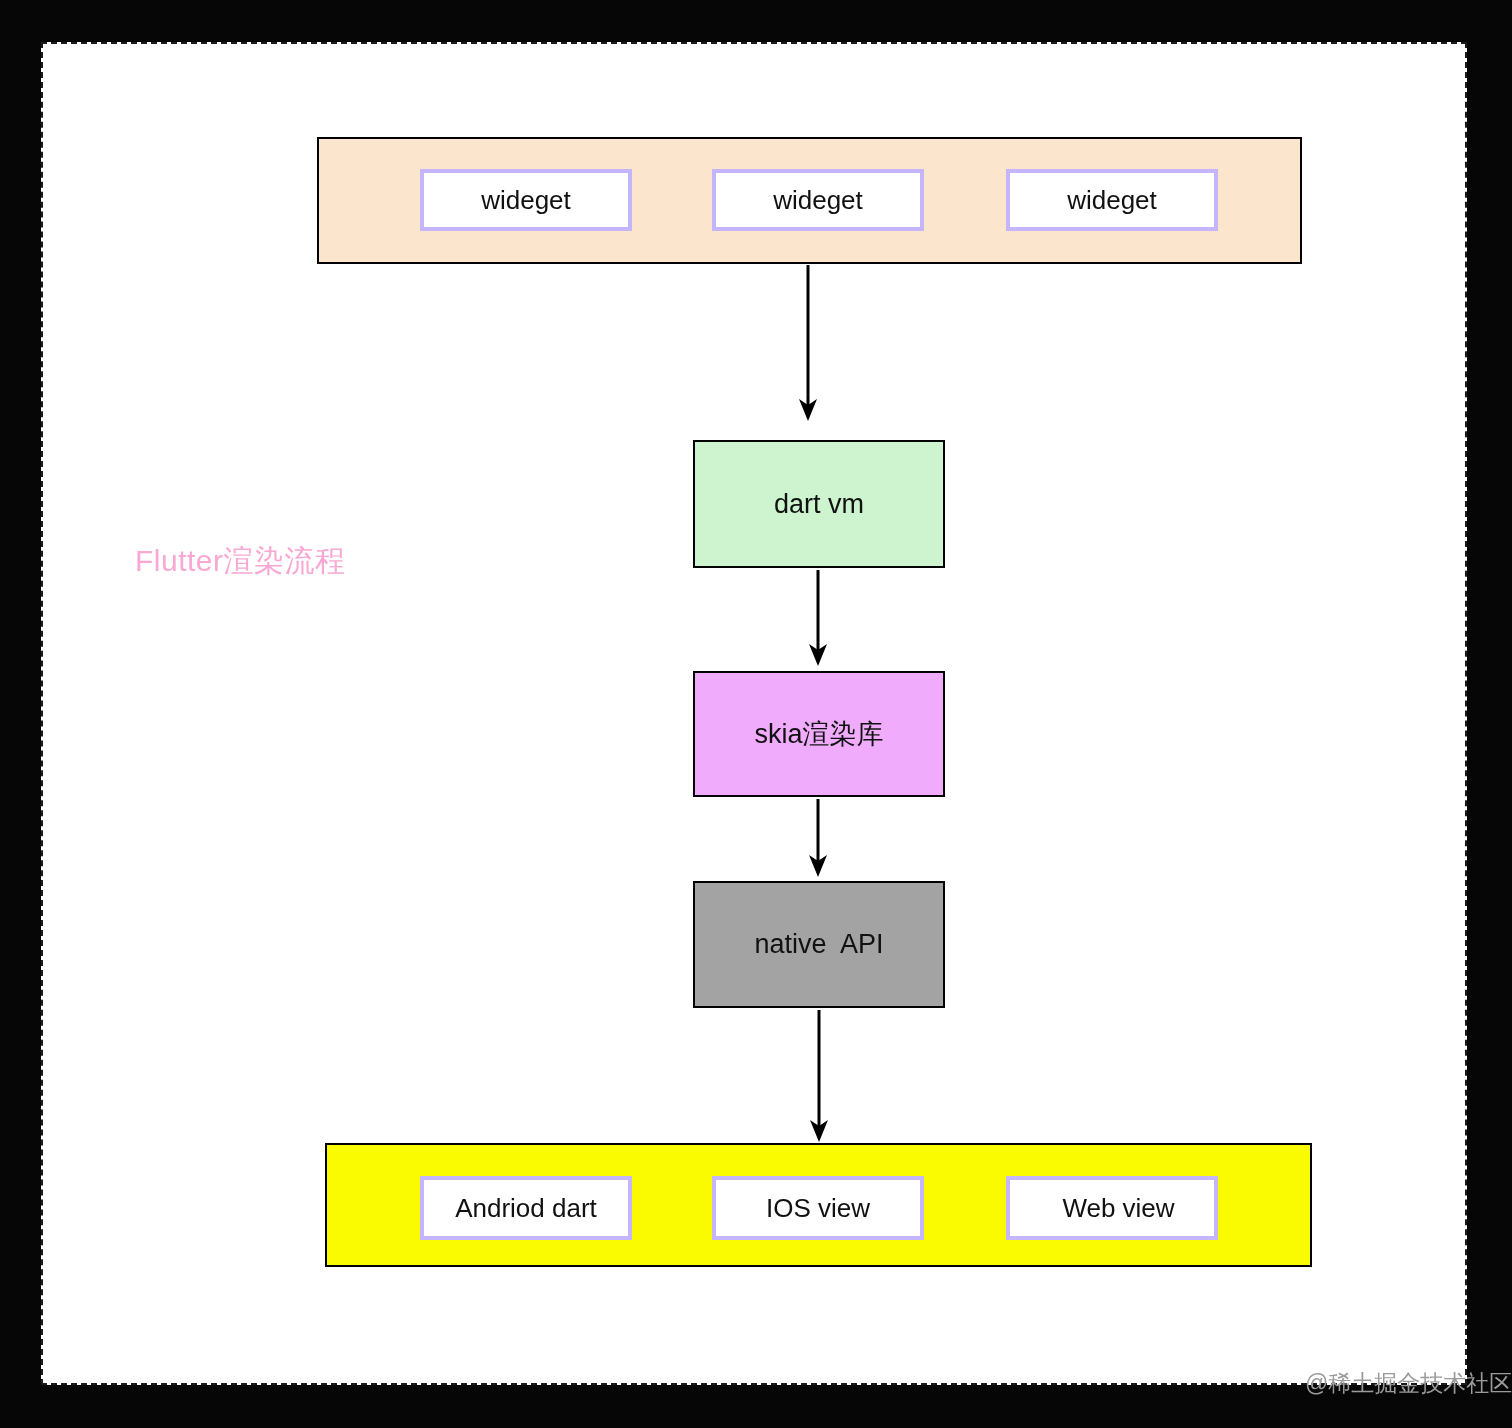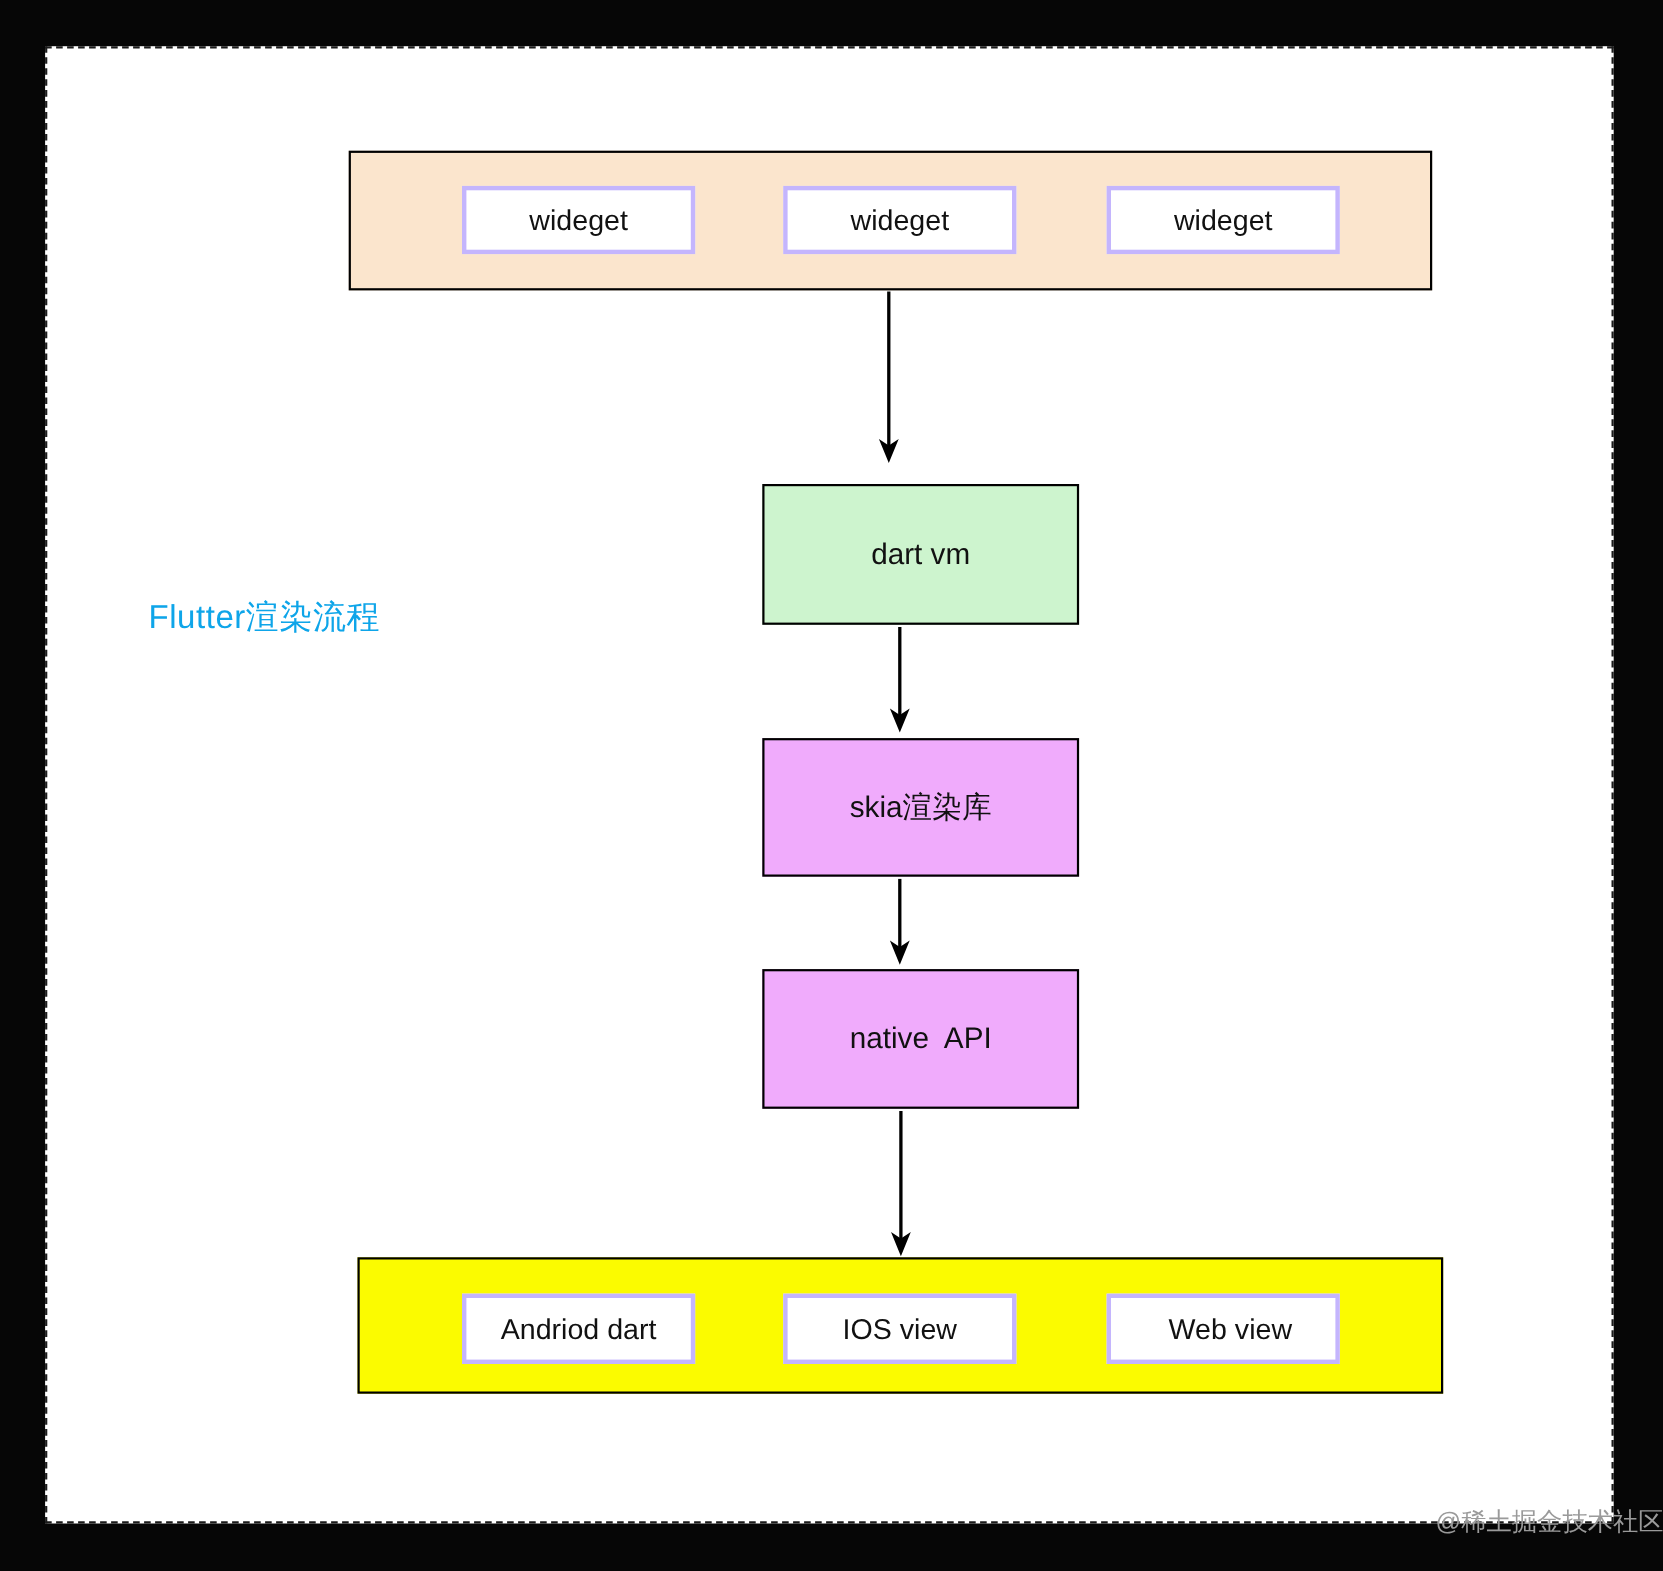--- a/index.html
+++ b/index.html
@@ -24,21 +24,21 @@
     background: #ffffff;
     border: 2px dashed #1b1b1b;
     box-sizing: border-box;
   }
   .title {
     position: absolute;
     left: 135px;
     top: 541px;
     font-size: 30px;
     font-weight: 500;
-    color: #0ea5e9;
+    color: #f9a8d4;
     letter-spacing: 0.5px;
     white-space: nowrap;
   }
   .container-box {
     position: absolute;
     border: 2px solid #000;
     box-sizing: border-box;
   }
   .container-top {
     left: 317px;
@@ -64,33 +64,33 @@
     display: flex;
     align-items: center;
     justify-content: center;
     font-size: 26px;
     color: #111;
     white-space: pre;
   }
   .node {
     position: absolute;
     left: 693px;
-    width: 288px;
+    width: 252px;
     border: 2px solid #000;
     box-sizing: border-box;
     display: flex;
     align-items: center;
     justify-content: center;
     font-size: 27px;
     color: #111;
     white-space: pre;
   }
   .node-dartvm  { top: 440px;  height: 128px; background: #cdf4ce; }
   .node-skia    { top: 671px;  height: 126px; background: #f0abfc; }
-  .node-native  { top: 881px;  height: 127px; background: #f0abfc; }
+  .node-native  { top: 881px;  height: 127px; background: #a3a3a3; }
   .arrows-svg {
     position: absolute;
     left: 0; top: 0;
     width: 1512px;
     height: 1428px;
     pointer-events: none;
   }
   .watermark {
     position: absolute;
     left: 1305px;

